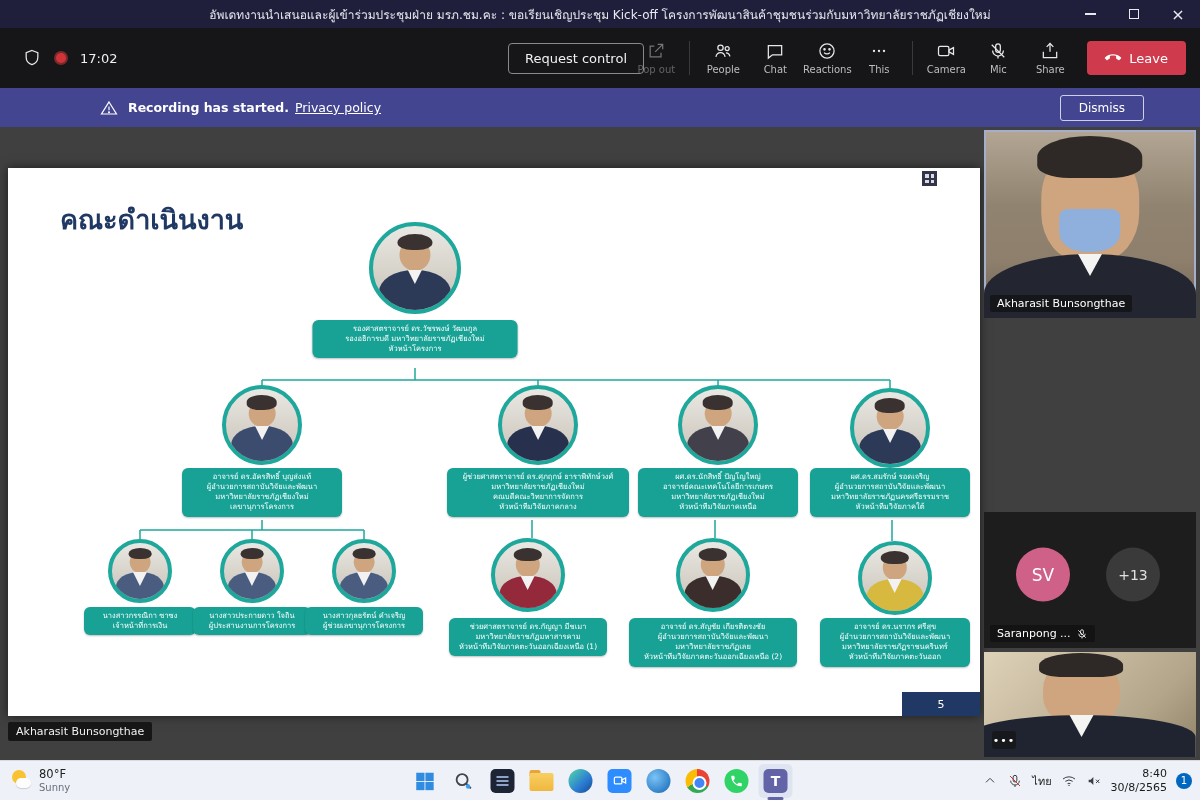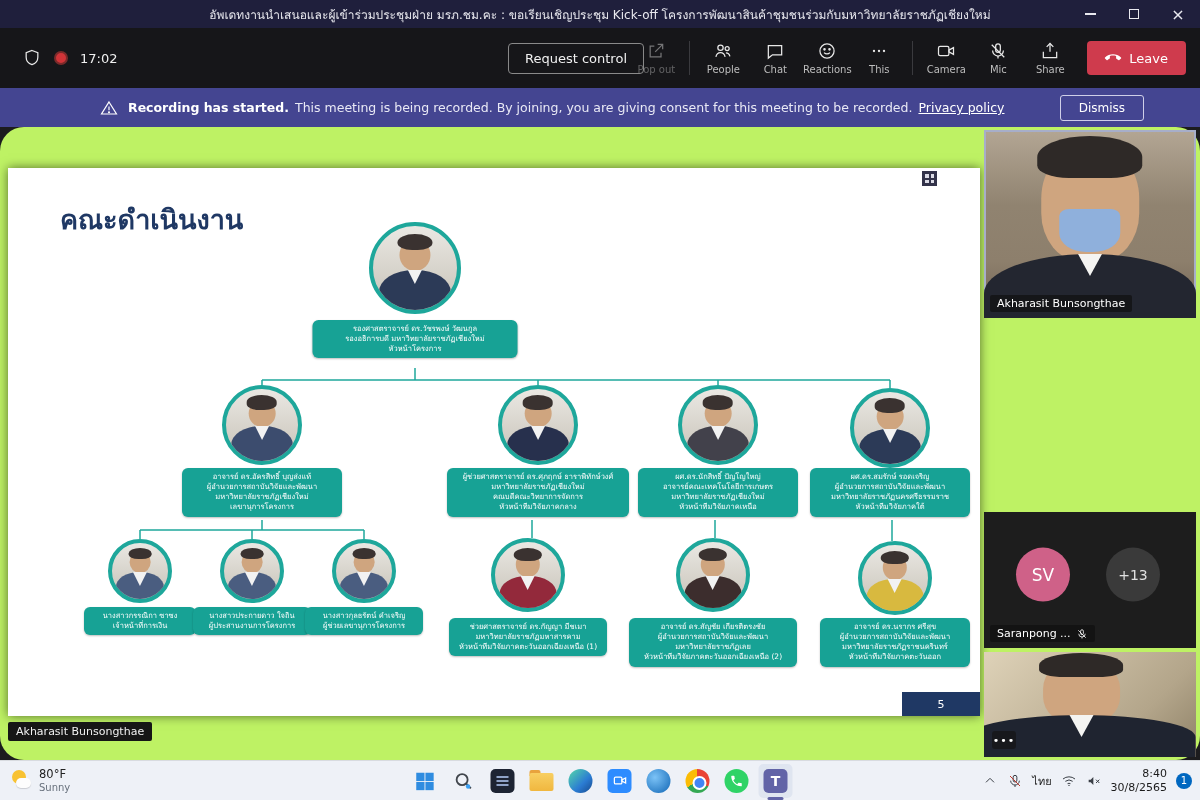--- a/index.html
+++ b/index.html
@@ -41,21 +41,21 @@
   .banner { position:absolute; top:88px; left:0; width:100%; height:39px; background:#444591;
     display:flex; align-items:center; color:#fff; font-size:12.5px; padding-left:100px; }
   .banner .warn { margin-right:10px; display:grid; place-items:center; }
   .banner b { margin-right:6px; }
   .banner .msg { margin-right:6px; color:#e9e9f5; }
   .banner a { color:#fff; text-decoration:underline; cursor:pointer; }
   .dismiss-btn { position:absolute; right:56px; background:transparent; border:1px solid #cfcfe8;
     color:#fff; font-size:12px; border-radius:3px; padding:5px 18px; cursor:pointer; font-family:inherit; }
 
   
-  .stage { position:absolute; top:127px; left:0; width:1200px; height:633px; background:#bef264;border-radius:24px; }
+  .stage { position:absolute; top:127px; left:0; width:1200px; height:633px; background:#404040; }
 
   
   .slide { position:absolute; left:8px; top:41px; width:972px; height:548px; background:#fff;
     box-shadow:0 0 10px rgba(0,0,0,.55); }
   .slide-title { position:absolute; left:52px; top:30px; font-size:27px; font-weight:bold; color:#1f3864; }
   .slide-grid-ico { position:absolute; left:914px; top:3px; width:15px; height:15px; background:#33334a;
     display:grid; grid-template-columns:1fr 1fr; gap:2px; padding:3px; cursor:pointer; }
   .slide-grid-ico i { background:#dcdce6; }
   .page-strip { position:absolute; left:894px; top:524px; width:78px; height:24px; background:#1f3864;
     color:#fff; font-size:11px; display:grid; place-items:center; }
@@ -268,21 +268,20 @@
 
   <div class="banner">
     <span class="warn">
       <svg width="18" height="18" viewBox="0 0 24 24" fill="none" stroke="#fff" stroke-width="1.6">
           <path d="M12 4L22 20H2z"></path>
           <path d="M12 10v5"></path>
           <circle cx="12" cy="17.6" r="0.6" fill="#fff"></circle>
         </svg>
     </span>
     <b>Recording has started.</b>
-    <span class="msg">This meeting is being recorded. By joining, you are giving consent for this meeting to be recorded.</span>
     <a>Privacy policy</a>
     <button class="dismiss-btn">Dismiss</button>
   </div>
 
   <div class="stage">
 
     <div class="slide">
       <div class="slide-title">คณะดำเนินงาน</div>
       <div class="slide-grid-ico">
           <i></i>

